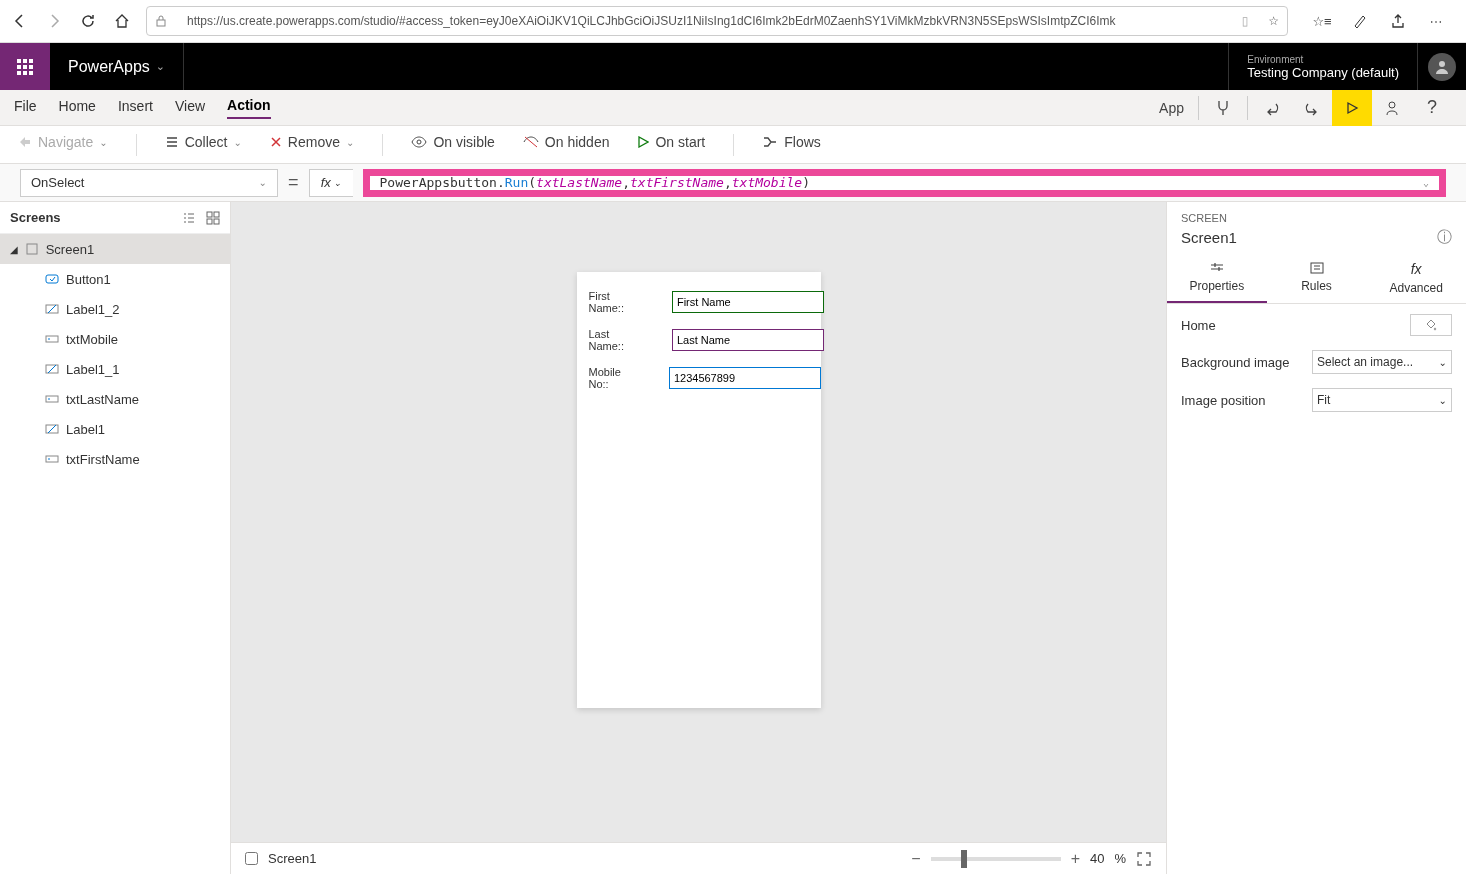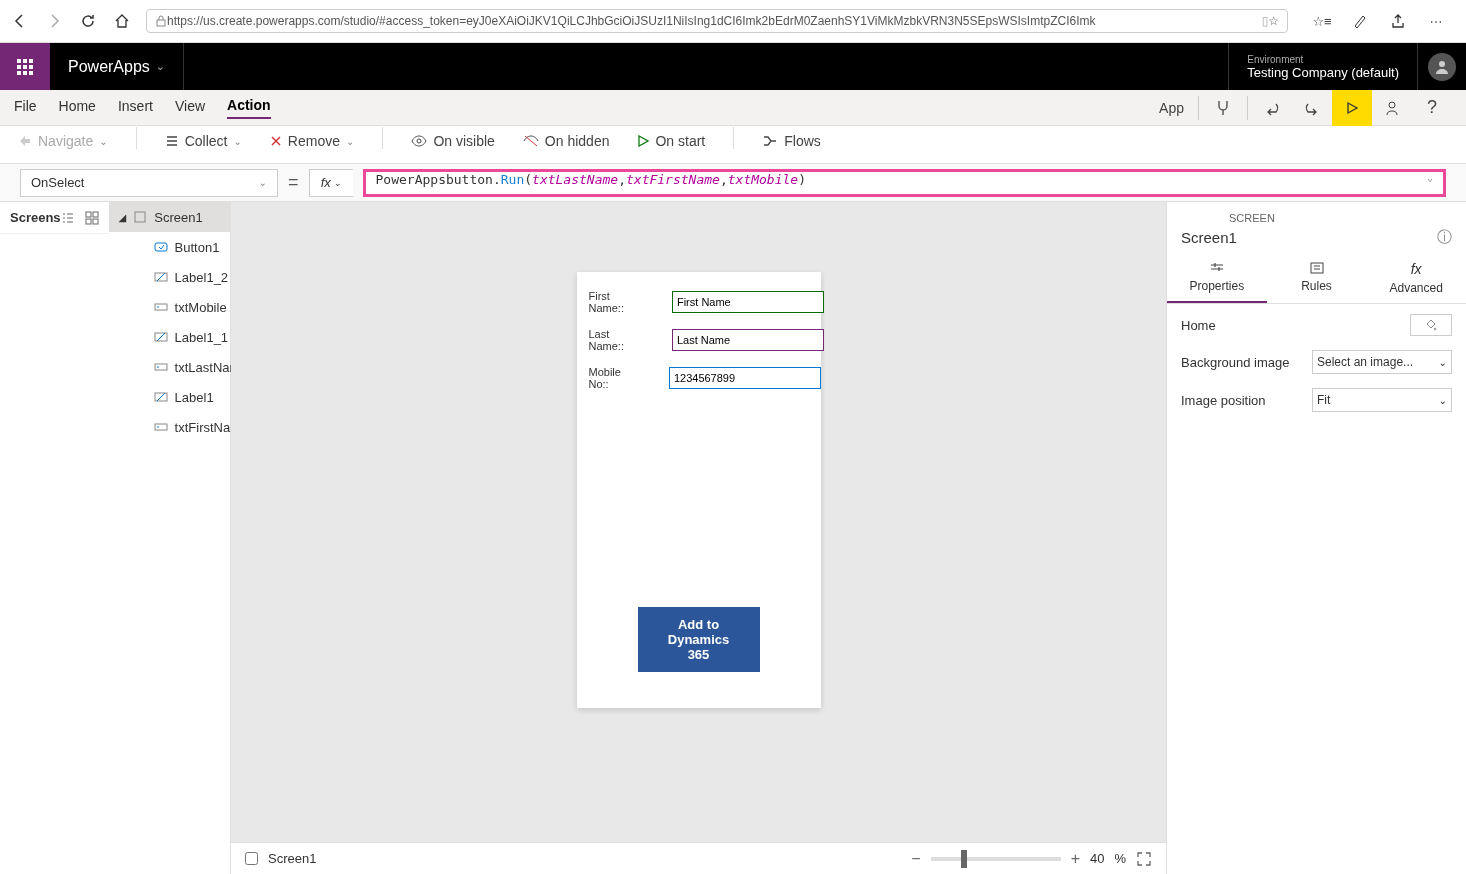--- a/index.html
+++ b/index.html
@@ -1,21 +1,21 @@
 <!DOCTYPE html>
 <html><head>
 <meta charset="utf-8">
 <style>
   * { box-sizing: border-box; margin: 0; padding: 0; }
   body { font-family: "Segoe UI", Arial, sans-serif; font-size: 13px; color: #333; background: #fff; width: 1466px; height: 874px; overflow: hidden; }
   
   
   .browser-bar { height: 43px; display: flex; align-items: center; padding: 0 10px; gap: 14px; background: #fff; border-bottom: 1px solid #ddd; }
   .browser-bar .icon-btn { width: 20px; height: 20px; display:flex;align-items:center;justify-content:center; cursor:pointer; color:#444; }
-  .addr-bar { flex:1; height:24px; border:1px solid #ccc; border-radius:4px; display:flex; align-items:center; padding:0 8px; gap:0; font-size:12px; color:#555; overflow:hidden;}
+  .addr-bar { flex:1; height:30px; border:1px solid #ccc; border-radius:4px; display:flex; align-items:center; padding:0 8px; gap:20px; font-size:12px; color:#555; overflow:hidden;}
   .addr-bar input { border:none; outline:none; flex:1; font-size:12px; color:#555;}
   .browser-right { display:flex; gap:18px; align-items:center; padding:0 10px;}
   
   
   .app-header { height:47px; background:#000; color:#fff; display:flex; align-items:center; }
   .waffle { width:50px; height:47px; background:#742774; display:flex; align-items:center; justify-content:center; }
   .waffle-grid { display:grid; grid-template-columns:repeat(3,4px); grid-template-rows:repeat(3,4px); gap:2px;}
   .waffle-grid span{background:#fff;}
   .app-title-wrap { display:flex; align-items:center; gap:6px; padding:0 18px; border-right:1px solid #333; height:100%;}
   .app-title { font-size:16px; font-weight:400;}
@@ -29,41 +29,41 @@
   .ribbon { height:36px; background:#f3f2f1; display:flex; align-items:center; padding:0 14px; gap:22px; border-bottom:1px solid #e1dfdd;}
   .ribbon-item { font-size:14px; color:#333; cursor:pointer; padding-bottom:4px;}
   .ribbon-item.active { font-weight:600; border-bottom:2px solid #742774; color:#000;text-align:right;}
   .ribbon-right { margin-left:auto; display:flex; align-items:center; gap:0;}
   .ribbon-right-item { width:40px; height:36px; display:flex; align-items:center; justify-content:center; cursor:pointer;}
   .ribbon-right-item.play { background:#ffdb00;}
   .ribbon-right-sep{width:1px;height:24px;background:#ccc;margin:0 4px;}
   .ribbon-app-label{font-size:14px;color:#444;padding:0 10px;}
   
   
-  .action-bar { height:38px; background:#fff; border-bottom:1px solid #e1dfdd; display:flex; align-items:flex-end; padding:14px 18px; gap:28px;}
+  .action-bar { height:38px; background:#fff; border-bottom:1px solid #e1dfdd; display:flex; align-items:flex-start; padding:8px 18px; gap:28px;}
   .action-item{display:flex;align-items:center;gap:6px;font-size:14px;color:#444;cursor:pointer;}
   .action-item.disabled{color:#aaa;}
   .action-item .chev{font-size:10px;color:#888;}
   .action-sep{width:1px;height:22px;background:#ddd;}
   
   
   .formula-row{height:38px;display:flex;align-items:center;padding:0 20px;gap:10px;border-bottom:1px solid #e1dfdd;background:#f9f9f9;}
   .prop-select{width:258px;height:28px;border:1px solid #ccc;background:#fff;display:flex;align-items:center;justify-content:space-between;padding:0 10px;font-size:13px;}
   .fx-eq{font-size:18px;color:#555;}
   .fx-label{width:44px;height:28px;border:1px solid #ccc;border-right:none;display:flex;align-items:center;justify-content:center;background:#fff;font-style:italic;font-size:13px;gap:3px;}
-  .formula-input{flex:1;height:28px;border:3px solid #ec4899;background:#fff;padding:0 10px;font-family:Consolas,monospace;font-size:13px;display:flex;align-items:flex-start;}
+  .formula-input{flex:1;height:28px;border:7px solid #ec4899;background:#fff;padding:0 10px;font-family:Consolas,monospace;font-size:13px;display:flex;align-items:center;}
   .formula-input .fn{color:#333;}
   .formula-input .method{color:#1a7fd4;}
   .formula-input .arg{color:#b4009e;font-style:italic;}
   
   
   .main{display:flex;height:calc(874px - 43px - 47px - 36px - 38px - 38px);}
   
   
-  .left-panel{width:231px;border-right:1px solid #e1dfdd;display:flex;flex-direction:row;}
+  .left-panel{width:231px;border-right:1px solid #e1dfdd;display:flex;flex-direction:column;}
   .left-header{height:32px;display:flex;align-items:center;justify-content:space-between;padding:0 10px;border-bottom:1px solid #eee;}
   .left-header-title{font-size:13px;font-weight:600;}
   .left-header-icons{display:flex;gap:10px;color:#666;}
   .left-search{height:32px;border-bottom:1px solid #e1dfdd;display:flex;align-items:center;padding:0 10px;gap:6px;color:#888;}
   .left-search input{border:none;outline:none;flex:1;font-size:13px;}
   .tree{padding-top:0;}
   .tree-row{height:30px;display:flex;align-items:center;padding-left:10px;gap:6px;font-size:13px;cursor:pointer;}
   .tree-row.screen{background:#e1dfdd;font-weight:400;}
   .tree-row.child{padding-left:44px;}
   .tree-icon{width:16px;height:16px;display:flex;align-items:center;justify-content:center;color:#888;}
@@ -82,21 +82,21 @@
   
   
   .canvas-footer{height:32px;background:#fff;border-top:1px solid #e1dfdd;display:flex;align-items:center;padding:0 14px;gap:10px;}
   .canvas-footer-right{margin-left:auto;display:flex;align-items:center;gap:10px;}
   .zoom-slider{width:130px;height:4px;background:#ddd;position:relative;}
   .zoom-thumb{width:6px;height:18px;background:#666;position:absolute;top:-7px;left:30px;}
   
   
   .right-panel{width:300px;border-left:1px solid #e1dfdd;background:#fff;display:flex;flex-direction:column;}
   .rp-header{padding:10px 14px 6px;}
-  .rp-label{font-size:11px;color:#666;text-transform:uppercase;margin-left:48px;}
+  .rp-label{font-size:11px;color:#666;text-transform:uppercase;}
   .rp-title{font-size:15px;font-weight:400;margin-top:4px;display:flex;justify-content:space-between;align-items:center;}
   .rp-tabs{display:flex;border-bottom:1px solid #e1dfdd;}
   .rp-tab{flex:1;display:flex;flex-direction:column;align-items:center;padding:8px 0;gap:4px;font-size:12px;cursor:pointer;}
   .rp-tab.active{border-bottom:2px solid #742774;}
   .rp-props{padding:10px 14px;}
   .rp-prop-row{display:flex;align-items:center;justify-content:space-between;margin-bottom:14px;font-size:13px;}
   .rp-prop-row select,.rp-prop-row .sel{width:140px;height:24px;border:1px solid #ccc;font-size:12px;padding:0 4px;background:#fff;display:flex;align-items:center;justify-content:space-between;}
   .fill-swatch{width:42px;height:22px;border:1px solid #ccc;display:flex;align-items:center;justify-content:center;}
   
   svg{display:block;}
@@ -407,21 +407,20 @@
           <input class="form-input fi-green" value="First Name" style="">
         </div>
         <div class="form-row">
           <span class="form-label">Last Name::</span>
           <input class="form-input fi-purple" value="Last Name" style="">
         </div>
         <div class="form-row">
           <span class="form-label">Mobile No::</span>
           <input class="form-input fi-blue" value="1234567899" style="">
         </div>
-        <button class="add-btn">Add to Dynamics 365</button>
       </div>
     </div>
     <div class="canvas-footer">
       <input type="checkbox" style="">
       <span>Screen1</span>
       <div class="canvas-footer-right">
         <span style="font-size:16px;color:#666;">−</span>
         <div class="zoom-slider">
             <div class="zoom-thumb"></div>
           </div>

